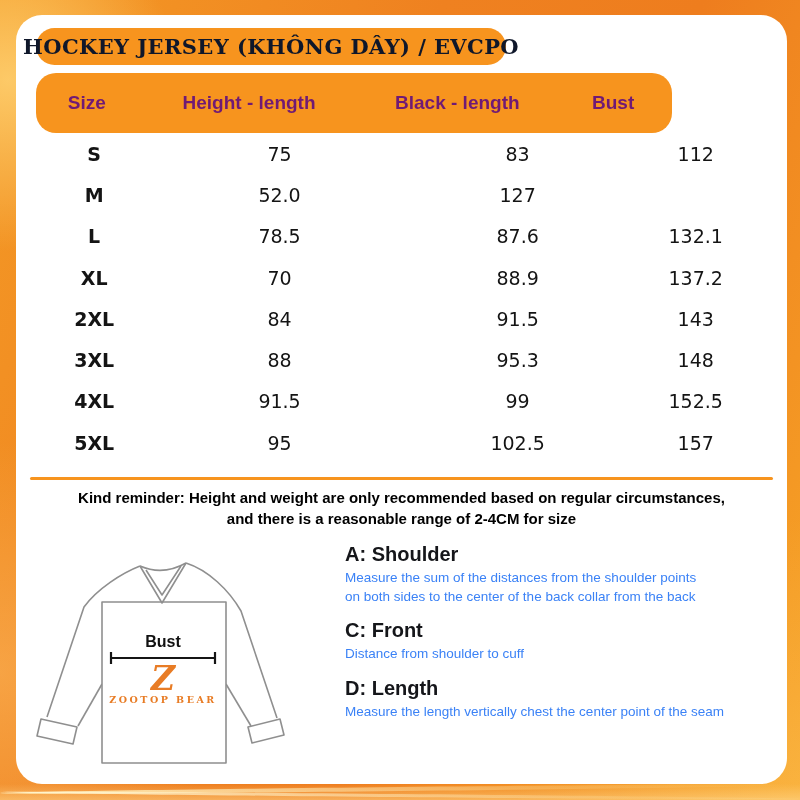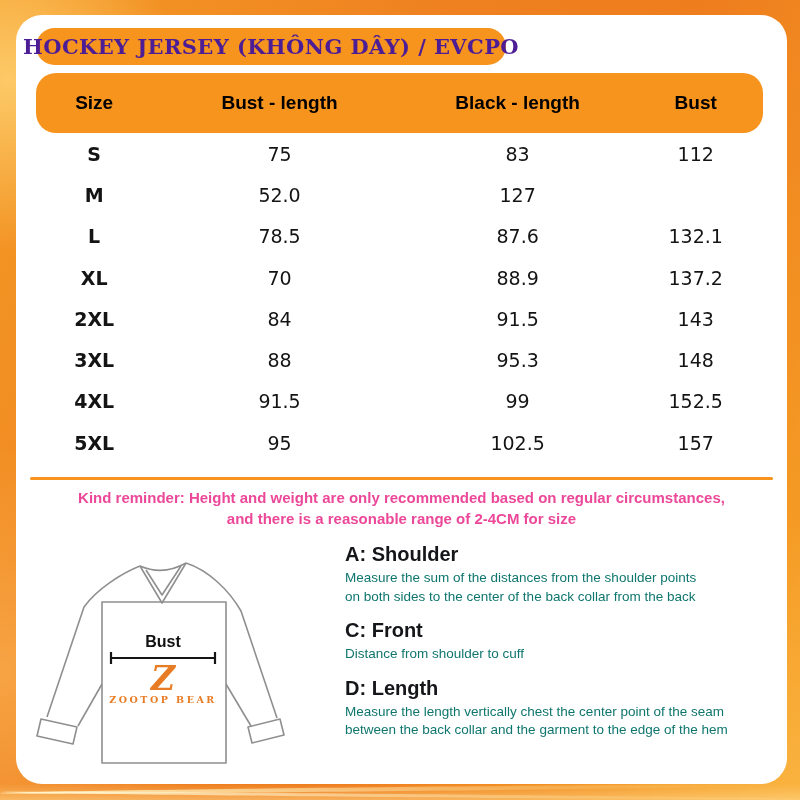--- a/index.html
+++ b/index.html
@@ -14,68 +14,68 @@
   }
   .streak{position:absolute;left:0;width:100%;pointer-events:none;}
   .streak-glow{bottom:0;height:16px;background:linear-gradient(180deg,rgba(255,205,120,0),rgba(255,215,140,.55));}
   .streak-a{bottom:9px;height:4px;background:linear-gradient(90deg,rgba(255,240,190,.95),rgba(255,230,160,.25) 70%,rgba(255,230,160,0));transform:skewY(-0.6deg);border-radius:60%;}
   .streak-b{bottom:3px;height:3px;background:linear-gradient(90deg,rgba(255,246,210,.9),rgba(255,236,180,.15) 80%);transform:skewY(0.5deg);border-radius:60%;}
 
   .card{position:absolute;left:16px;top:15px;width:771px;height:769px;background:#ffffff;border-radius:26px;}
 
   .title-pill{
     position:absolute;left:20px;top:13px;width:470px;height:37px;
-    background:#F7941E;border-radius:19px;color:#4c1d95;
+    background:#F7941E;border-radius:19px;color:#0f172a;
     font-family:"DejaVu Serif", serif;font-weight:bold;font-size:21px;letter-spacing:.4px;
     display:flex;align-items:center;justify-content:center;white-space:nowrap;
   }
 
   .table-header{
-    position:absolute;left:20px;top:58px;width:727px;height:60px;
+    position:absolute;left:20px;top:58px;width:636px;height:60px;
     background:#F7941E;border-radius:20px;
     display:grid;grid-template-columns:16% 35% 30.5% 18.5%;align-items:center;
-    font-weight:bold;font-size:19px;color:#000000;text-align:center;
+    font-weight:bold;font-size:19px;color:#701a75;text-align:center;
   }
   .table-rows{position:absolute;left:20px;top:118px;width:727px;}
   .t-row{
     height:41.3px;display:grid;grid-template-columns:16% 35% 30.5% 18.5%;
     align-items:center;text-align:center;
     font-family:"DejaVu Sans", sans-serif;font-size:19px;color:#141414;
   }
   .t-row .size-cell{font-weight:bold;}
 
   .divider{position:absolute;left:14px;top:462px;width:743px;height:3px;background:#F7941E;border-radius:2px;}
 
   .reminder{
     position:absolute;left:0;top:473px;width:100%;text-align:center;
-    font-weight:bold;font-size:15px;line-height:20.5px;color:#ec4899;
+    font-weight:bold;font-size:15px;line-height:20.5px;color:#000000;
   }
   .reminder div{white-space:nowrap;}
 
   .diagram{position:absolute;left:6px;top:525px;width:330px;height:245px;}
 
   .notes{position:absolute;left:329px;top:528px;width:436px;color:#202020;}
   .note-block{margin-bottom:13px;}
   .note-heading{font-weight:bold;font-size:20px;color:#15161a;margin-bottom:3px;}
-  .note-line{font-size:13.5px;line-height:18.5px;white-space:nowrap;color:#0f766e;}
+  .note-line{font-size:13.5px;line-height:18.5px;white-space:nowrap;color:#3b82f6;}
 </style>
 </head>
 <body>
 
 <div class="streak streak-glow"></div>
 <div class="streak streak-a"></div>
 <div class="streak streak-b"></div>
 
 <div class="card">
 
   <div class="title-pill">HOCKEY JERSEY (KHÔNG DÂY) / EVCPO</div>
 
   <div class="table-header">
     <span>Size</span>
-    <span>Bust - length</span>
+    <span>Height - length</span>
     <span>Black - length</span>
     <span>Bust</span>
   </div>
 
   <div class="table-rows">
     <div class="t-row">
       <span class="size-cell">S</span>
       <span>75</span>
       <span>83</span>
       <span>112</span>
@@ -170,17 +170,16 @@
       <div class="note-line">Measure the sum of the distances from the shoulder points</div>
       <div class="note-line">on both sides to the center of the back collar from the back</div>
     </div>
     <div class="note-block">
       <div class="note-heading">C: Front</div>
       <div class="note-line">Distance from shoulder to cuff</div>
     </div>
     <div class="note-block">
       <div class="note-heading">D: Length</div>
       <div class="note-line">Measure the length vertically chest the center point of the seam</div>
-      <div class="note-line">between the back collar and the garment to the edge of the hem</div>
     </div>
   </div>
 
 </div>
 
 </body></html>

